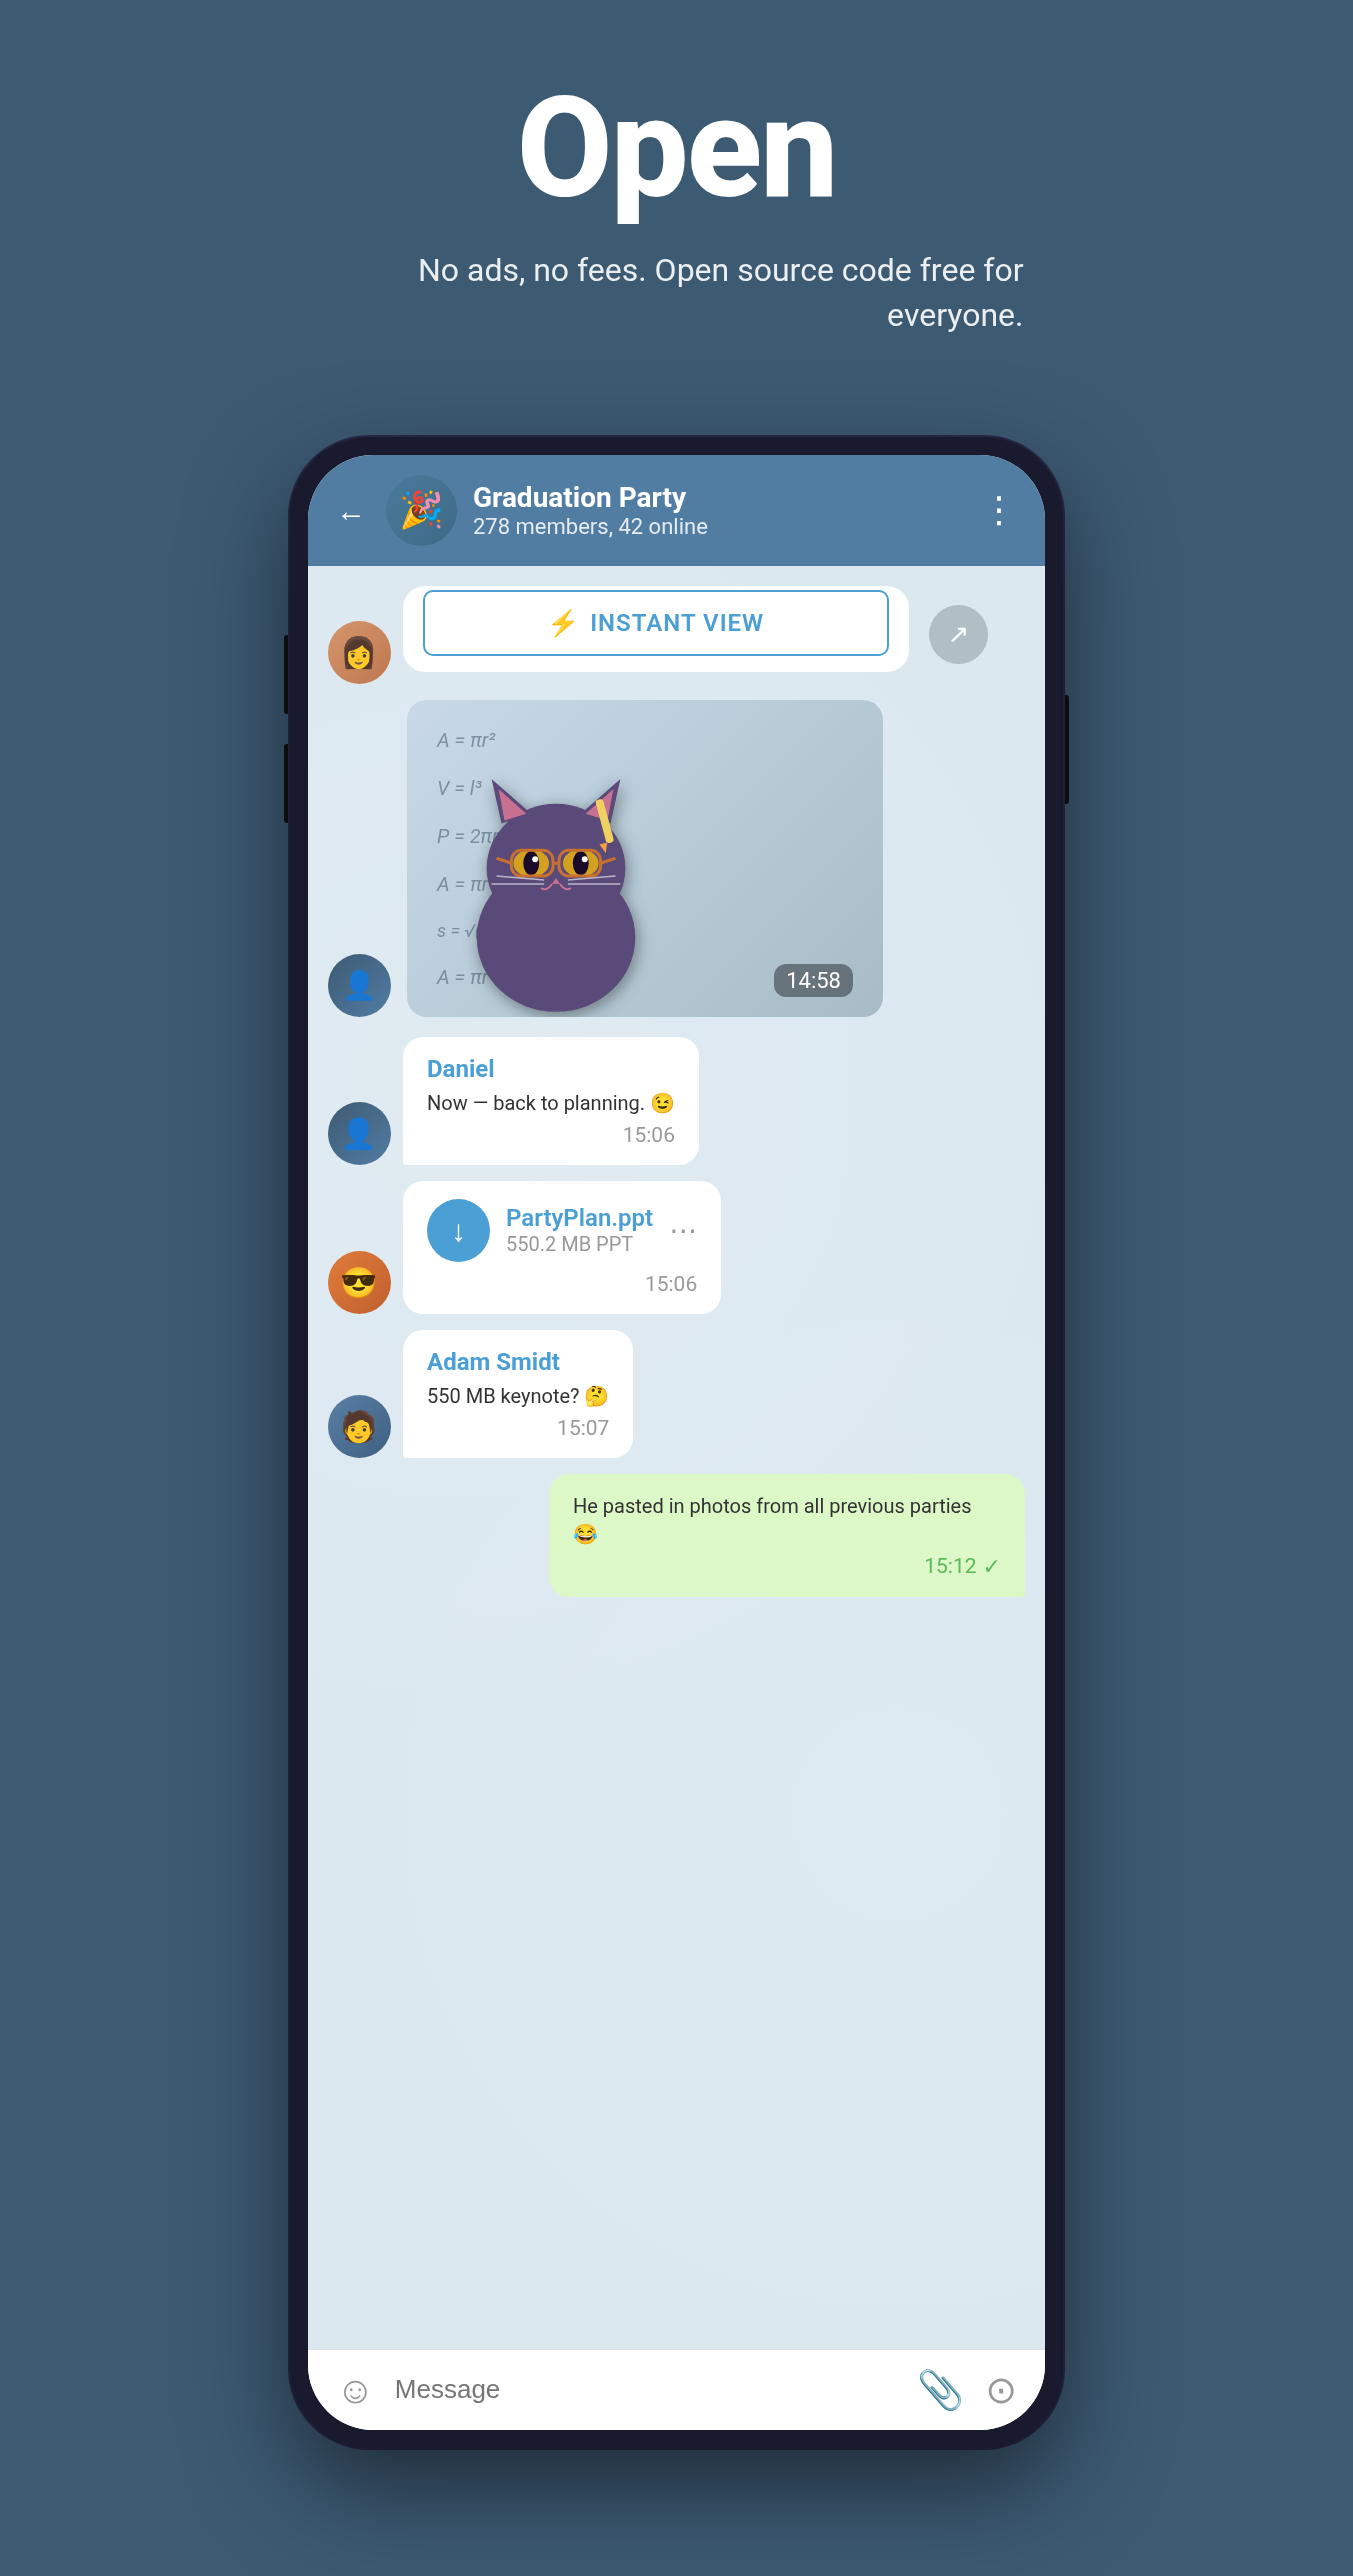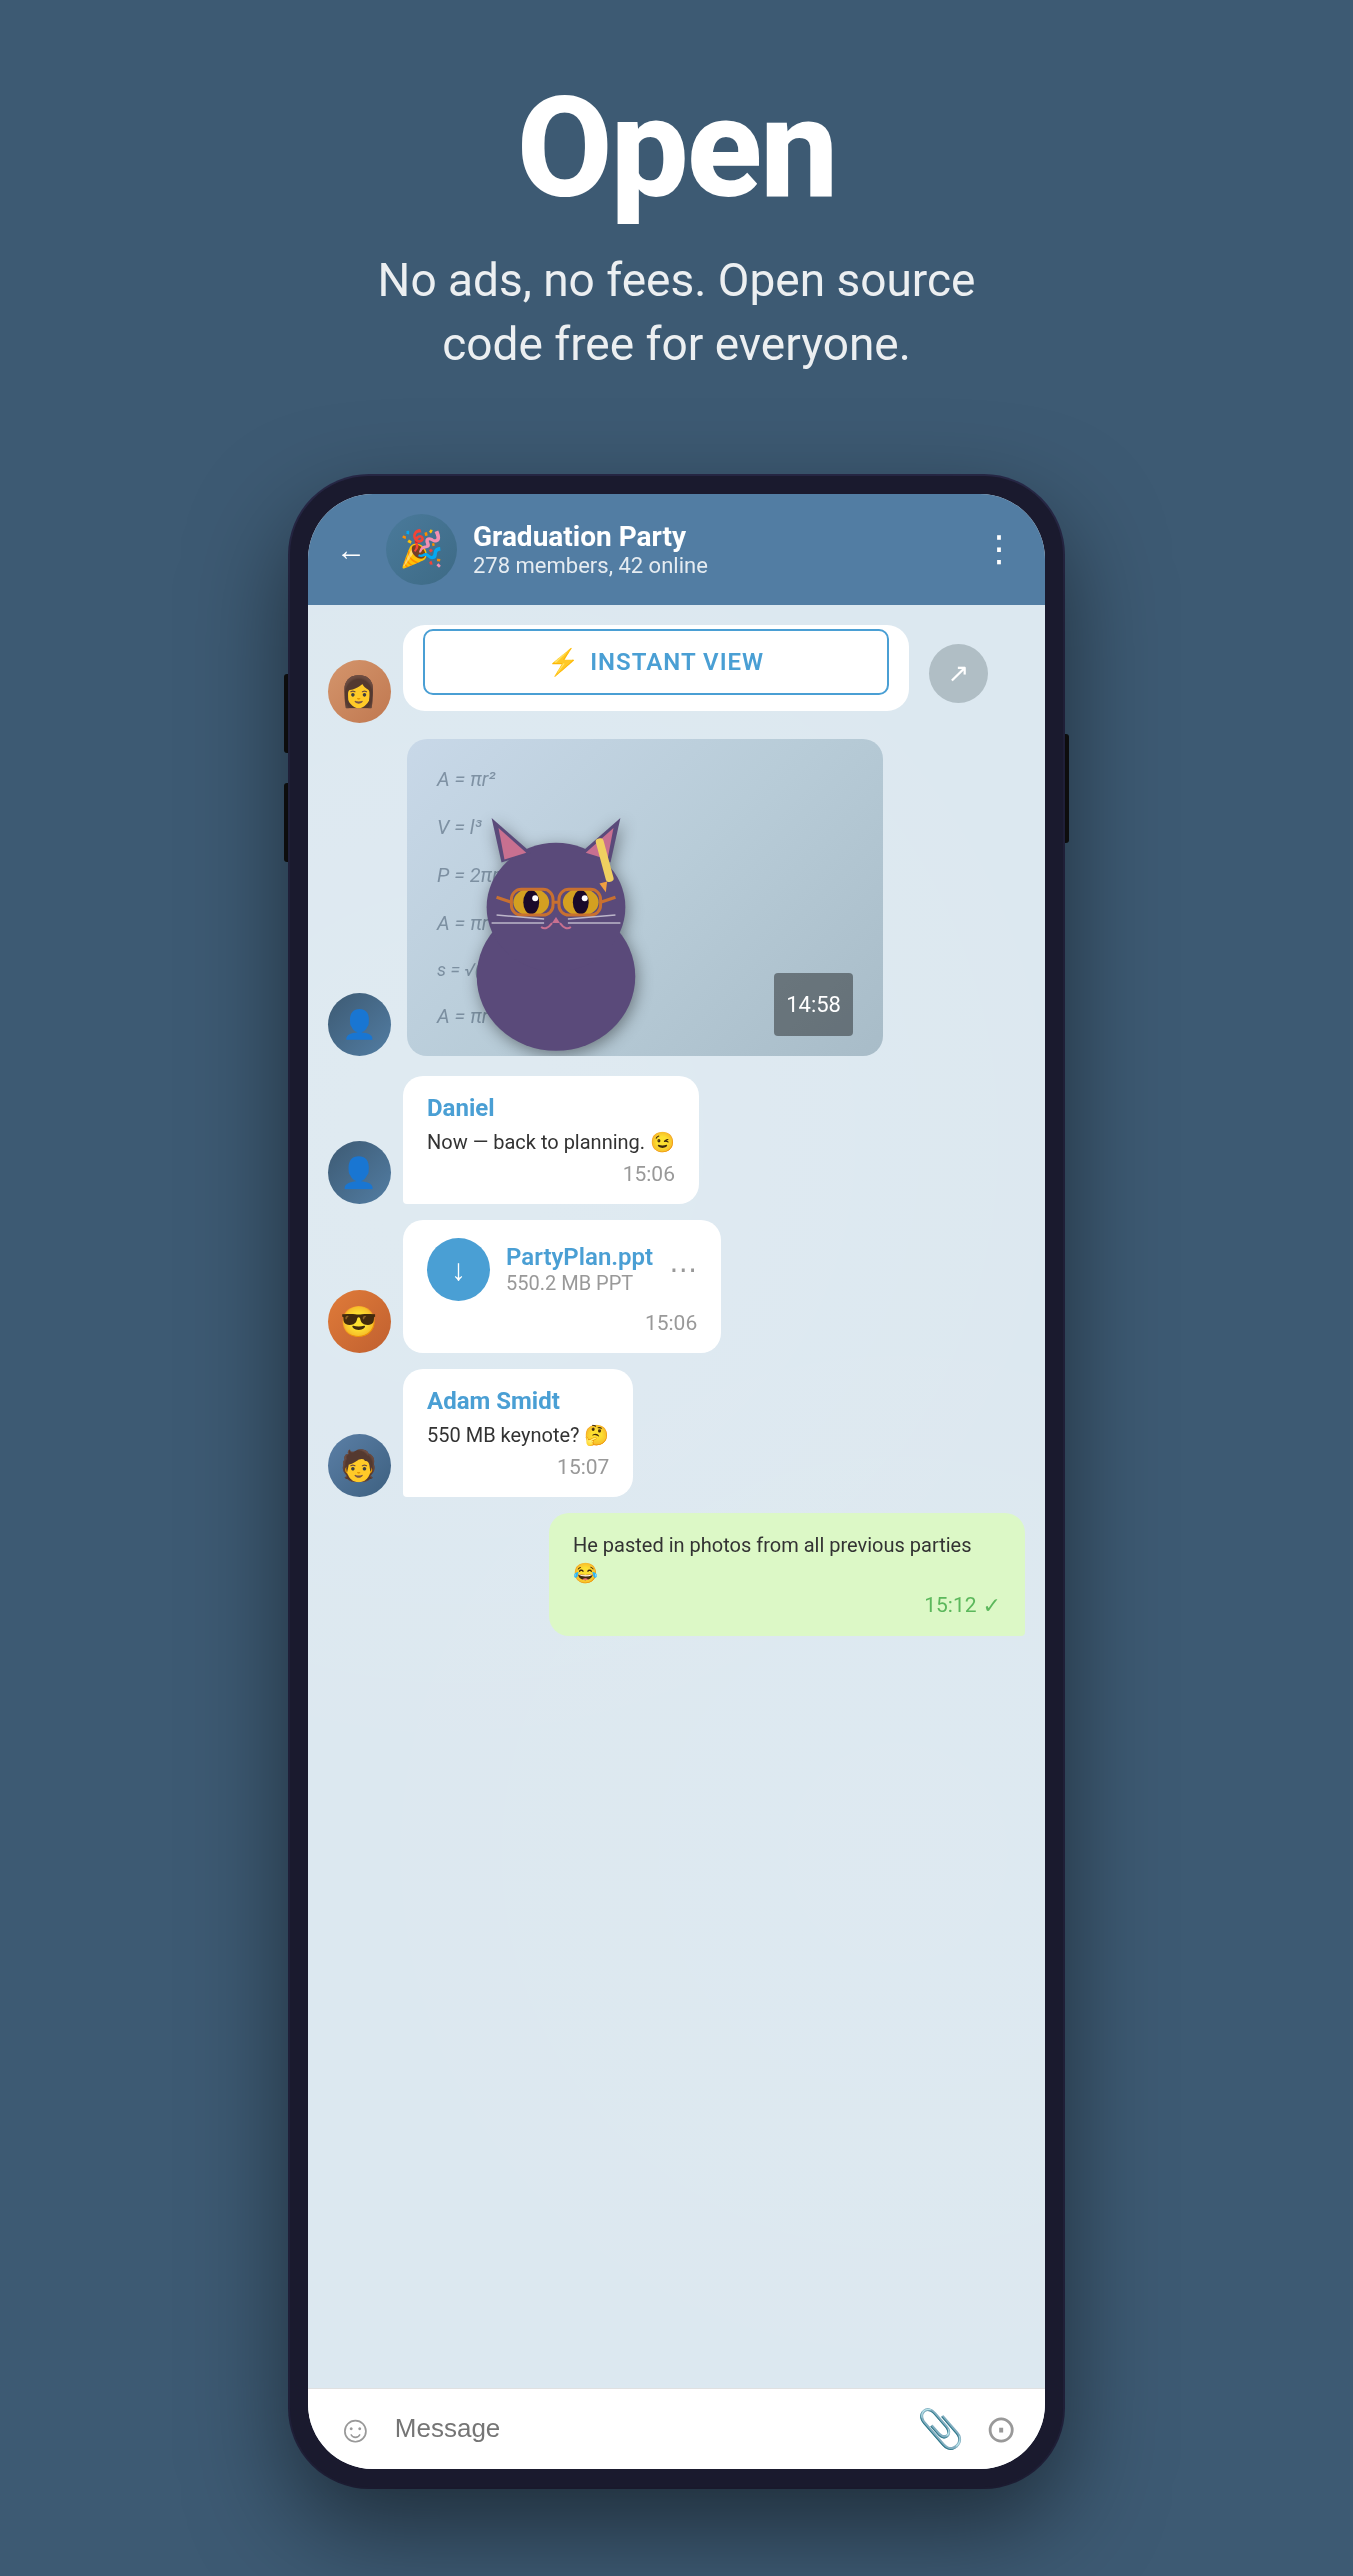--- a/index.html
+++ b/index.html
@@ -25,26 +25,27 @@
 
     .hero-title {
       font-size: 139px;
       font-weight: 800;
       line-height: 1.0;
       margin-bottom: 30px;
       letter-spacing: -2px;
     }
 
     .hero-subtitle {
-      font-size: 46px;
+      font-size: 32px;
       font-weight: 400;
       line-height: 1.4;
       color: rgba(255,255,255,0.9);
       max-width: 694px;
       margin: 0 auto;
+      text-align: right;
     }
 
     
     .phone-wrapper {
       position: relative;
       width: 773px;
       margin: 40px auto 59px;
     }
 
     .phone-outer {
@@ -245,22 +246,22 @@
       font-size: 20px;
       font-style: italic;
     }
 
     .sticker-time {
       position: absolute;
       bottom: 20px;
       right: 30px;
       background: rgba(0,0,0,0.4);
       color: white;
-      padding: 19px 12px;
-      border-radius: 4px;
+      padding: 4px 12px;
+      border-radius: 12px;
       font-size: 22px;
     }
 
     .sender-avatar-sticker {
       position: absolute;
       left: 0;
       bottom: 0;
       width: 63px;
       height: 63px;
       border-radius: 50%;

